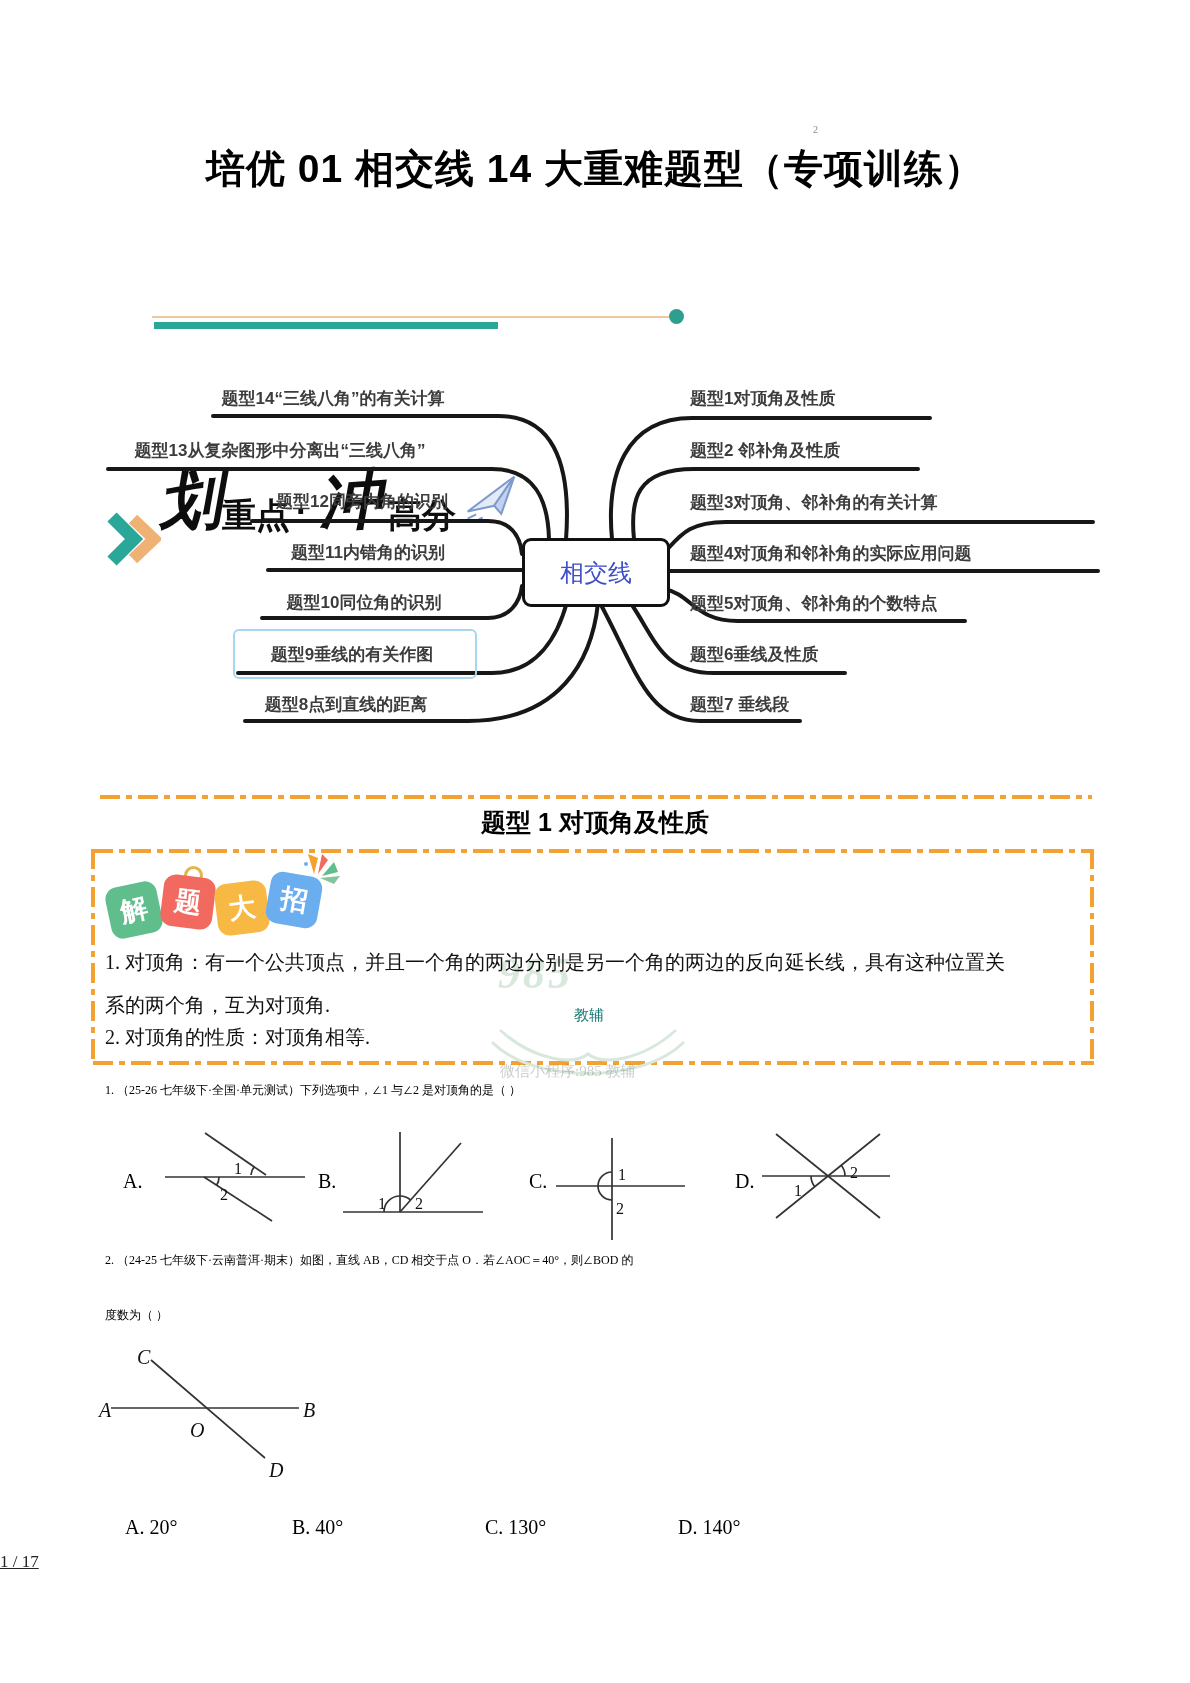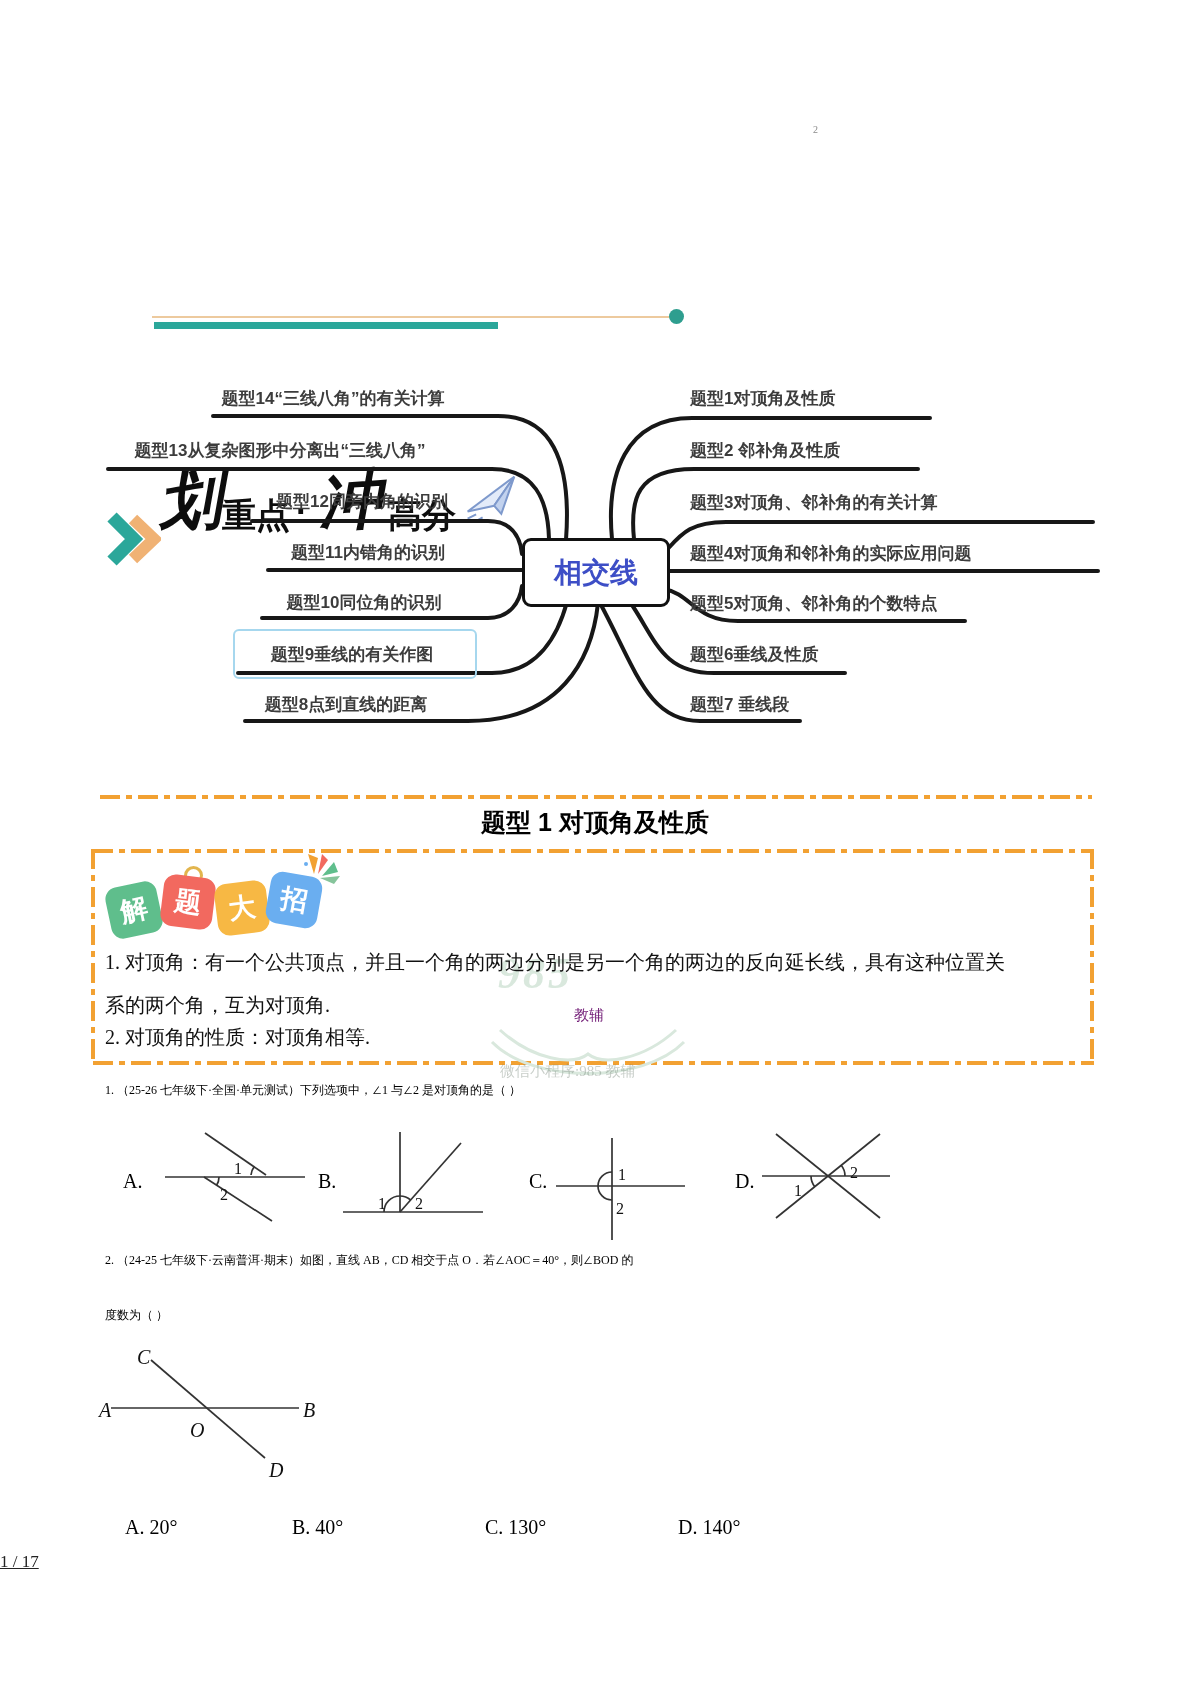--- a/index.html
+++ b/index.html
@@ -16,53 +16,54 @@
   .banner-word{font-size:34px;font-weight:900;color:#0d0d0d;line-height:1;text-align:center;}
   .thin-orange-line{left:152px;top:316px;width:520px;height:2px;background:#edca9e;}
   .teal-bar{left:154px;top:322px;width:344px;height:7px;background:#2BA79A;}
   .teal-dot{left:669px;top:309px;width:15px;height:15px;border-radius:50%;background:#2E9E8F;}
   
   .mm-label{font-size:17px;font-weight:600;color:#3c3c3c;white-space:nowrap;z-index:3;
             font-family:"Liberation Sans",sans-serif;}
   .mm-left{transform:translateX(-50%);}
   .center-node{left:522px;top:538px;width:142px;height:63px;background:#fff;border:3.5px solid #111;
                border-radius:9px;display:flex;align-items:center;justify-content:center;z-index:2;}
-  .center-node span{font-size:28px;font-weight:700;color:#3D4EC6;font-family:"Liberation Sans",sans-serif;}
+  .center-node span{font-size:24px;font-weight:400;color:#3D4EC6;font-family:"Liberation Sans",sans-serif;}
   .hl-box{left:233px;top:629px;width:240px;height:46px;border:2px solid #A6D7EE;border-radius:6px;z-index:1;}
   
   .dash-h{height:4px;background:repeating-linear-gradient(90deg,#F2A132 0 20px,rgba(0,0,0,0) 20px 26px,#F2A132 26px 32px,rgba(0,0,0,0) 32px 38px);}
   .dash-v{width:4px;background:repeating-linear-gradient(180deg,#F2A132 0 20px,rgba(0,0,0,0) 20px 26px,#F2A132 26px 32px,rgba(0,0,0,0) 32px 38px);}
   .section-header{left:0;right:0;top:806px;text-align:center;font-size:25px;font-weight:900;color:#000;}
   
   .badge{width:52px;height:52px;border-radius:12px;display:flex;align-items:center;justify-content:center;z-index:2;}
   .badge span{color:#fff;font-size:27px;font-weight:900;font-family:"Liberation Sans",sans-serif;}
   .badge-ring{left:184px;top:866px;width:13px;height:13px;border:3px solid #E2B54D;border-radius:50%;z-index:1;}
   .tip-text{left:105px;top:941px;width:905px;font-size:20px;line-height:43px;color:#111;}
   .tip-text2{left:105px;top:1024px;font-size:20px;color:#111;}
   
   .wm-big{left:498px;top:948px;font-size:44px;font-weight:700;font-style:italic;color:#D9E8DD;letter-spacing:3px;z-index:0;}
-  .wm-small{left:574px;top:1006px;font-size:15px;color:#701a75;z-index:0;}
+  .wm-small{left:574px;top:1006px;font-size:15px;color:#0f766e;z-index:0;}
   .wm-line{left:500px;top:1062px;font-size:15px;color:rgba(110,125,112,0.38);z-index:0;}
   
   .q-text{font-size:12px;color:#000;white-space:nowrap;}
   .opt-label{font-size:20px;color:#000;}
   .answers span{position:absolute;font-size:20px;color:#000;}
   .footer{left:0;width:1110px;top:1552px;font-size:17px;color:#222;text-decoration:underline;}
   svg{display:block;}
   .figline{stroke:#333;stroke-width:1.7;fill:none;}
   .figtext{font-size:16px;font-family:"Liberation Serif",serif;fill:#111;}
   .figvar{font-size:20px;font-style:italic;font-family:"Liberation Serif",serif;fill:#111;}
 </style>
 </head>
 <body>
 
 <div class="page">
 
   <span class="abs corner-mark">2</span>
 
+  <div class="abs title hei">培优 01 相交线 14 大重难题型（专项训练）</div>
 
   <div class="abs" style="left:0;top:230px;width:1190px;height:110px;">
     <svg class="abs" style="left:103px;top:282px;" width="58" height="54" viewBox="0 0 58 54">
       <polyline points="30,7 51,27 30,47" stroke="#F0B274" stroke-width="12" fill="none"></polyline>
       <polyline points="9,5 31,27 9,49" stroke="#2BA79A" stroke-width="13" fill="none"></polyline>
     </svg>
     <span class="abs brush hei" style="left:158px;top:238px;transform:rotate(-4deg);">划</span>
     <span class="abs banner-word hei" style="left:222px;top:268px;">重点</span>
     <span class="abs banner-word hei" style="left:296px;top:264px;">·</span>
     <span class="abs brush hei" style="left:318px;top:238px;transform:rotate(-4deg);">冲</span>

